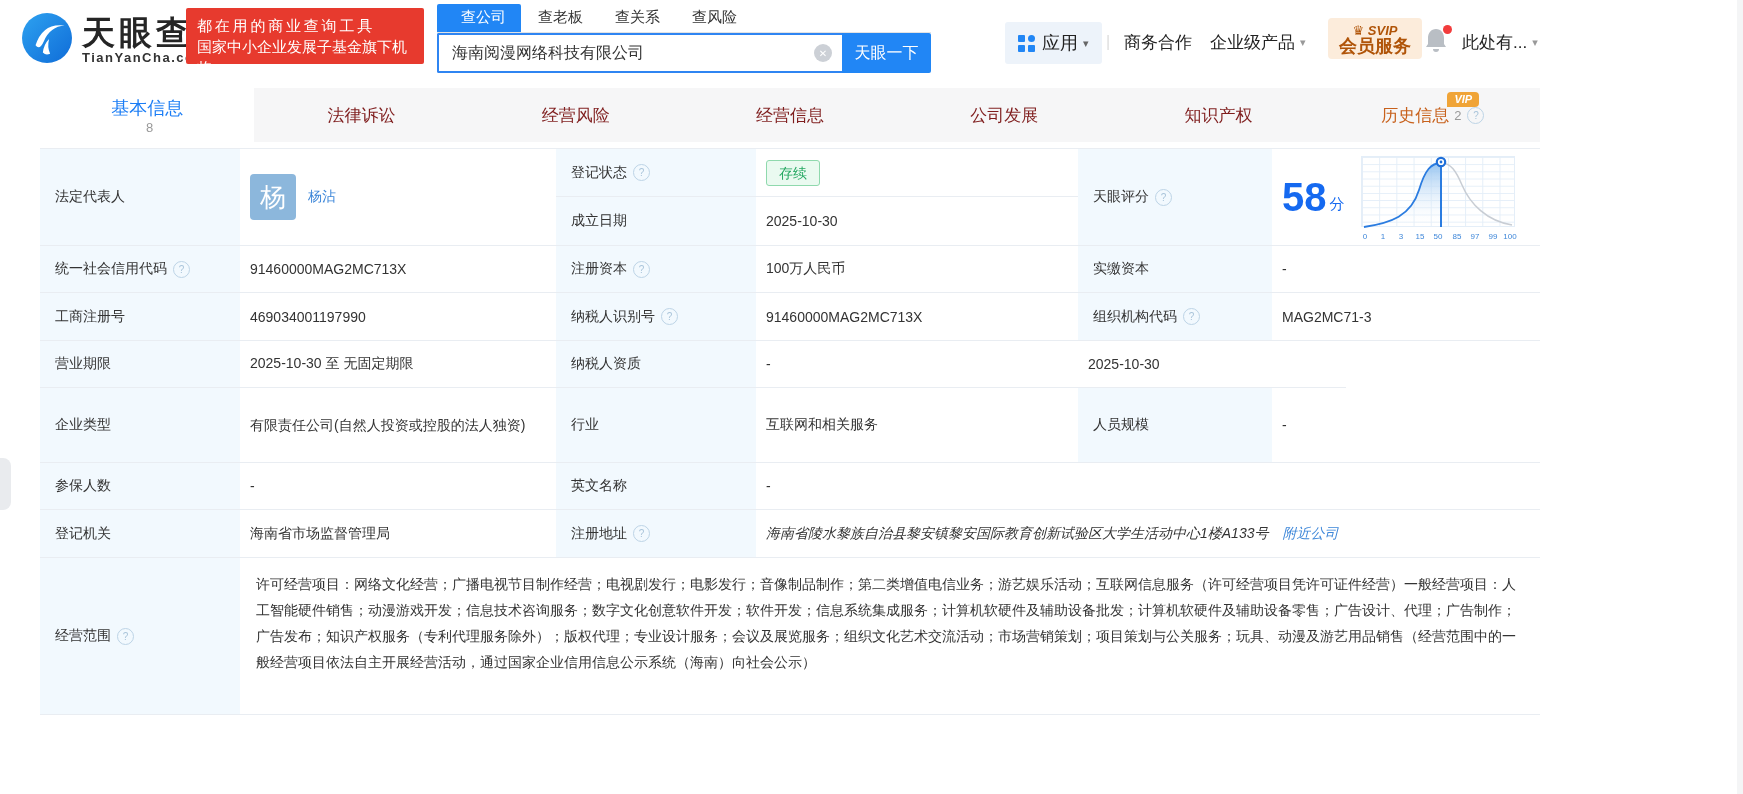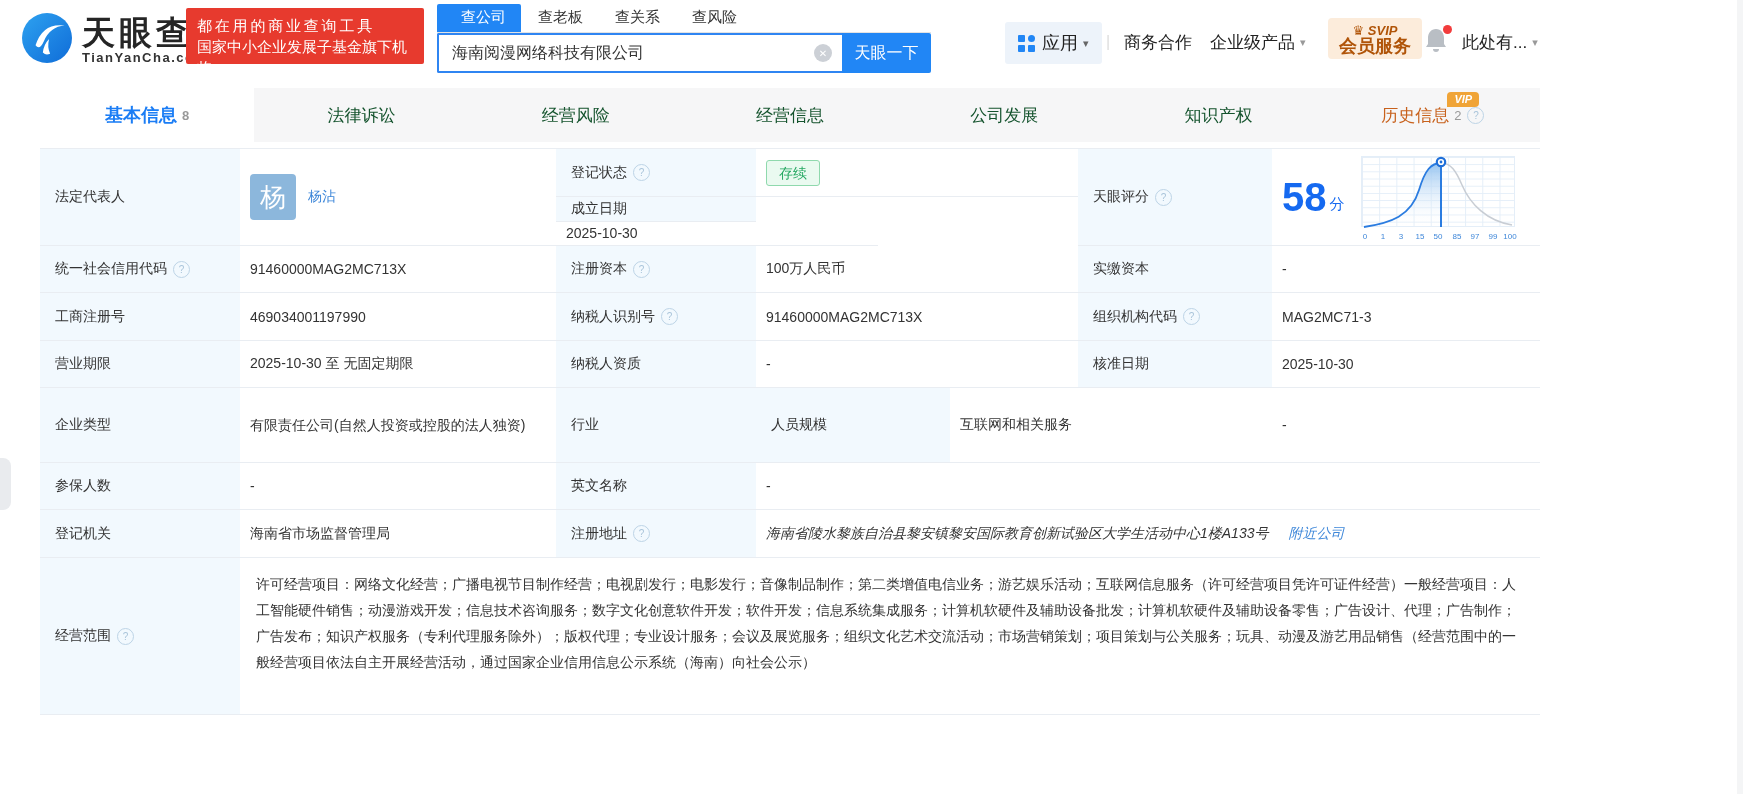--- a/index.html
+++ b/index.html
@@ -39,24 +39,24 @@
   .navdiv{position:absolute;left:1106px;top:33px;color:#ddd;font-size:16px;}
   .navitem{position:absolute;top:31px;font-size:17px;color:#222;cursor:pointer;display:flex;align-items:center;}
   .svip{position:absolute;left:1328px;top:18px;background:#fcecdb;border-radius:4px;padding:5px 11px;
     text-align:center;cursor:pointer;}
   .svip .s1{font-size:13px;font-weight:700;font-style:italic;color:#b05408;line-height:15px;}
   .svip .s2{font-size:18px;color:#b05408;line-height:16px;font-weight:700;}
   .bellwrap{position:absolute;left:1424px;top:27px;width:26px;height:28px;cursor:pointer;}
   .belldot{position:absolute;right:-2px;top:-2px;width:9px;height:9px;border-radius:50%;background:#f23c3c;}
   
   .strip{position:absolute;left:40px;top:88px;width:1500px;height:54px;background:#f6f6f7;display:flex;}
-  .tab{flex:1;display:flex;align-items:center;justify-content:center;font-size:17px;color:#14532d;
+  .tab{flex:1;display:flex;align-items:center;justify-content:center;font-size:17px;color:#7f1d1d;
     cursor:pointer;position:relative;}
   .tab .cnt{font-size:13px;color:#999;margin-left:5px;}
-  .tab.active{background:#fff;color:#1b7df5;font-weight:700;font-size:18px;}
+  .tab.active{background:#fff;color:#1b7df5;font-weight:400;font-size:18px;flex-direction:column;}
   .tab.vip{color:#c8611c;}
   .vipbadge{position:absolute;top:-12px;right:-30px;background:#f0a437;color:#fff;font-size:11px;
     font-weight:700;font-style:italic;padding:1px 7px 2px;border-radius:4px 4px 4px 0;}
   .tabhelp{margin-left:5px;}
   
   .tbl{position:absolute;left:40px;top:148px;width:1500px;border-top:1px solid #e9edf2;font-size:14px;}
   .row{display:flex;}
   .cell{box-sizing:border-box;border-bottom:1px solid #e9edf2;display:flex;align-items:center;
     padding:0 10px;background:#fff;}
   .lbl{background:#f2f9fe;padding:0 15px;color:#333;}
@@ -65,21 +65,21 @@
   .help{display:inline-flex;align-items:center;justify-content:center;width:15px;height:15px;
     border-radius:50%;border:1px solid #bdd4e6;color:#a9c4da;font-size:10px;margin-left:6px;
     flex:none;cursor:pointer;}
   .avatar{width:46px;height:46px;border-radius:4px;background:#8cb7dc;color:#fff;font-size:26px;
     display:flex;align-items:center;justify-content:center;margin-right:12px;flex:none;}
   .bluelink{color:#3e87d9;cursor:pointer;text-decoration:none;}
   .badge-green{display:inline-block;padding:3px 12px;font-size:14px;color:#26a862;background:#eafaf0;
     border:1px solid #8fd9ad;border-radius:3px;line-height:18px;}
   .stack{display:flex;flex-direction:column;width:522px;}
   .stack .srw{display:flex;height:48px;}
-  .stack .srw:last-child{height:49px;flex-direction:column;}
+  .stack .srw:last-child{height:49px;}
   .stack .cell{height:100%;}
   .score-num{font-size:40px;font-weight:700;color:#1569f0;line-height:44px;}
   .score-unit{font-size:15px;color:#1569f0;margin:14px 0 0 3px;}
   .chart{position:relative;width:158px;height:88px;margin-left:14px;margin-top:2px;}
   .chart-grid{position:absolute;left:2px;right:2px;top:2px;bottom:15px;
     background-image:linear-gradient(#e4eef8 1px,transparent 1px),
                      linear-gradient(90deg,#e4eef8 1px,transparent 1px);
     background-size:100% 7.2px,17.2px 100%;border:1px solid #e4eef8;}
   .chart svg{position:absolute;inset:0;}
   .scope-val{align-items:flex-start;padding:13px 16px;line-height:26px;display:block;}
@@ -320,43 +320,40 @@
     </div>
     <div class="cell w-c1v">
       <span>2025-10-30 至 无固定期限</span>
     </div>
     <div class="cell lbl w-c2l">
       <span>纳税人资质</span>
     </div>
     <div class="cell w-c2v">
       <span>-</span>
     </div>
-    <div class="cell lbl w-c3l">
-      <span>核准日期</span>
-    </div>
     <div class="cell w-c3v">
       <span>2025-10-30</span>
     </div>
   </div>
 
   <div class="row" style="height:75px;">
     <div class="cell lbl w-c1l" style="height:75px;">
       <span>企业类型</span>
     </div>
     <div class="cell w-c1v multiline" style="height:75px;align-items:center;">
       <span>有限责任公司(自然人投资或控股的法人独资)</span>
     </div>
     <div class="cell lbl w-c2l" style="height:75px;">
       <span>行业</span>
     </div>
+    <div class="cell w-c2v" style="height:75px;">
+      <span>互联网和相关服务</span>
+    </div>
     <div class="cell lbl w-c3l" style="height:75px;">
       <span>人员规模</span>
-    </div>
-    <div class="cell w-c2v" style="height:75px;">
-      <span>互联网和相关服务</span>
     </div>
     <div class="cell w-c3v" style="height:75px;">
       <span>-</span>
     </div>
   </div>
 
   <div class="row" style="height:47px;">
     <div class="cell lbl w-c1l">
       <span>参保人数</span>
     </div>
@@ -377,21 +374,21 @@
     </div>
     <div class="cell w-c1v">
       <span>海南省市场监督管理局</span>
     </div>
     <div class="cell lbl w-c2l">
       <span>注册地址</span>
       <span class="help">?</span>
     </div>
     <div class="cell" style="width:784px;font-style:italic;">
       <span>海南省陵水黎族自治县黎安镇黎安国际教育创新试验区大学生活动中心1楼A133号</span>
-      <a class="bluelink" style="margin-left:20px;flex:none;">附近公司</a>
+      <a class="bluelink" style="margin-left:14px;flex:none;">附近公司</a>
     </div>
   </div>
 
   <div class="row" style="height:157px;">
     <div class="cell lbl w-c1l" style="height:157px;">
       <span>经营范围</span>
       <span class="help">?</span>
     </div>
     <div class="cell scope-val" style="width:1300px;height:157px;">
       <span>许可经营项目：网络文化经营；广播电视节目制作经营；电视剧发行；电影发行；音像制品制作；第二类增值电信业务；游艺娱乐活动；互联网信息服务（许可经营项目凭许可证件经营）一般经营项目：人工智能硬件销售；动漫游戏开发；信息技术咨询服务；数字文化创意软件开发；软件开发；信息系统集成服务；计算机软硬件及辅助设备批发；计算机软硬件及辅助设备零售；广告设计、代理；广告制作；广告发布；知识产权服务（专利代理服务除外）；版权代理；专业设计服务；会议及展览服务；组织文化艺术交流活动；市场营销策划；项目策划与公关服务；玩具、动漫及游艺用品销售（经营范围中的一般经营项目依法自主开展经营活动，通过国家企业信用信息公示系统（海南）向社会公示）</span>

